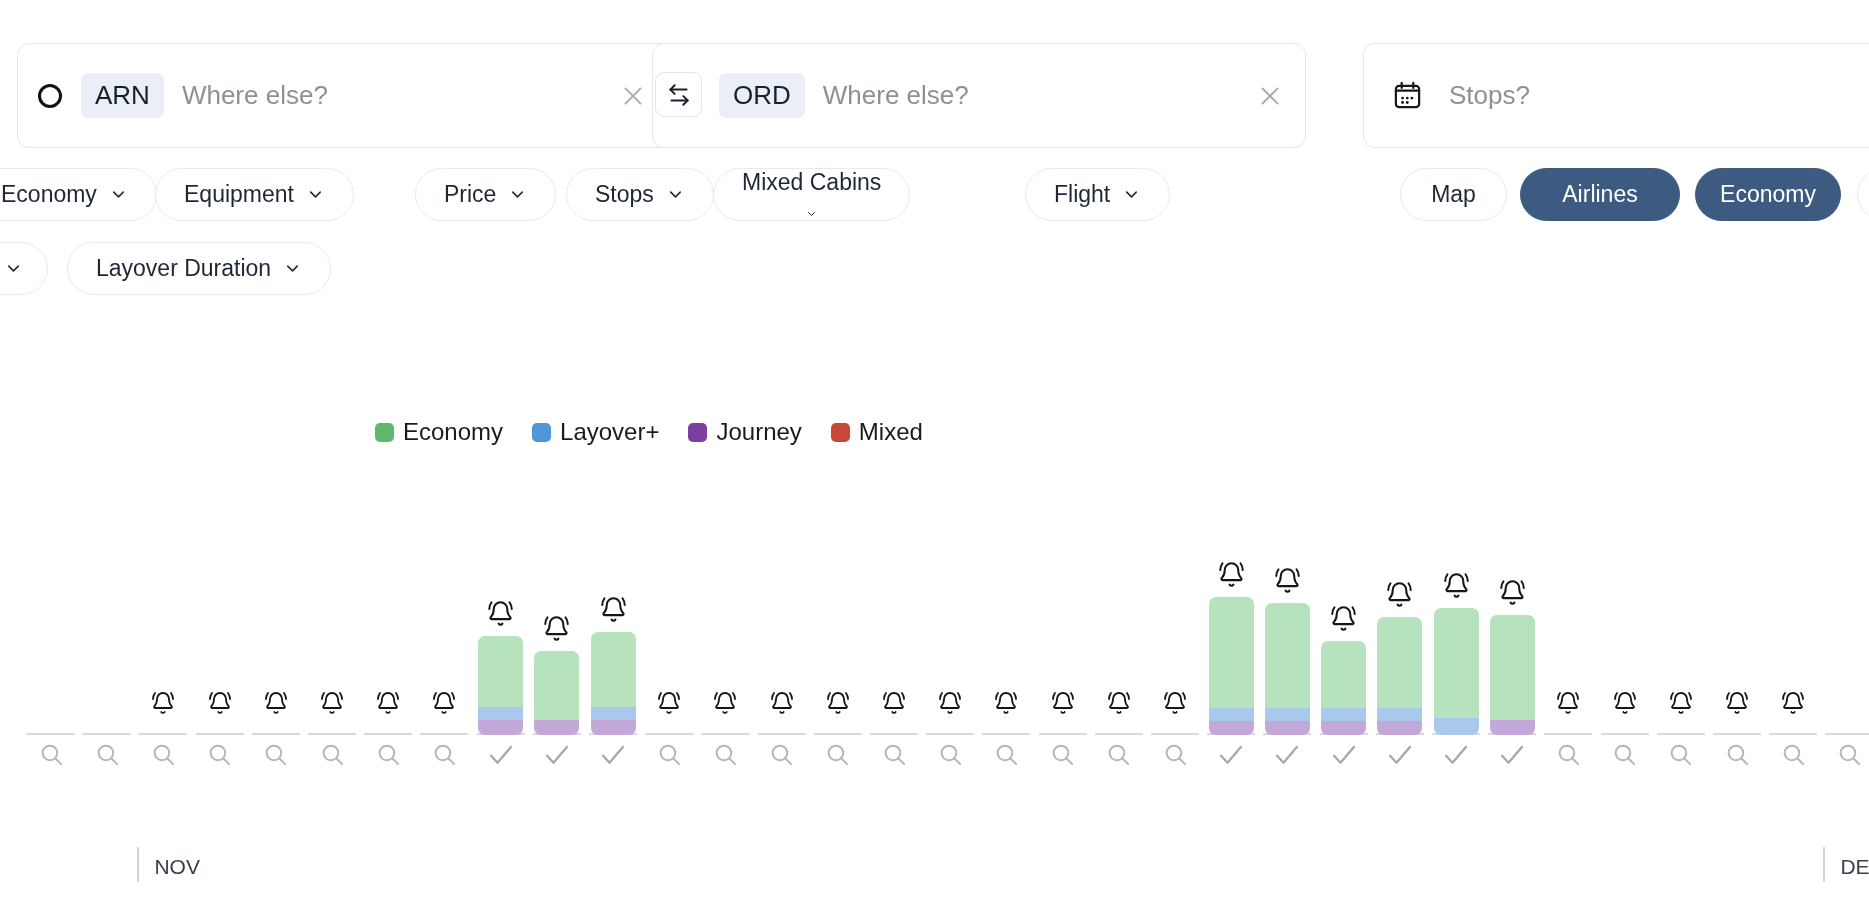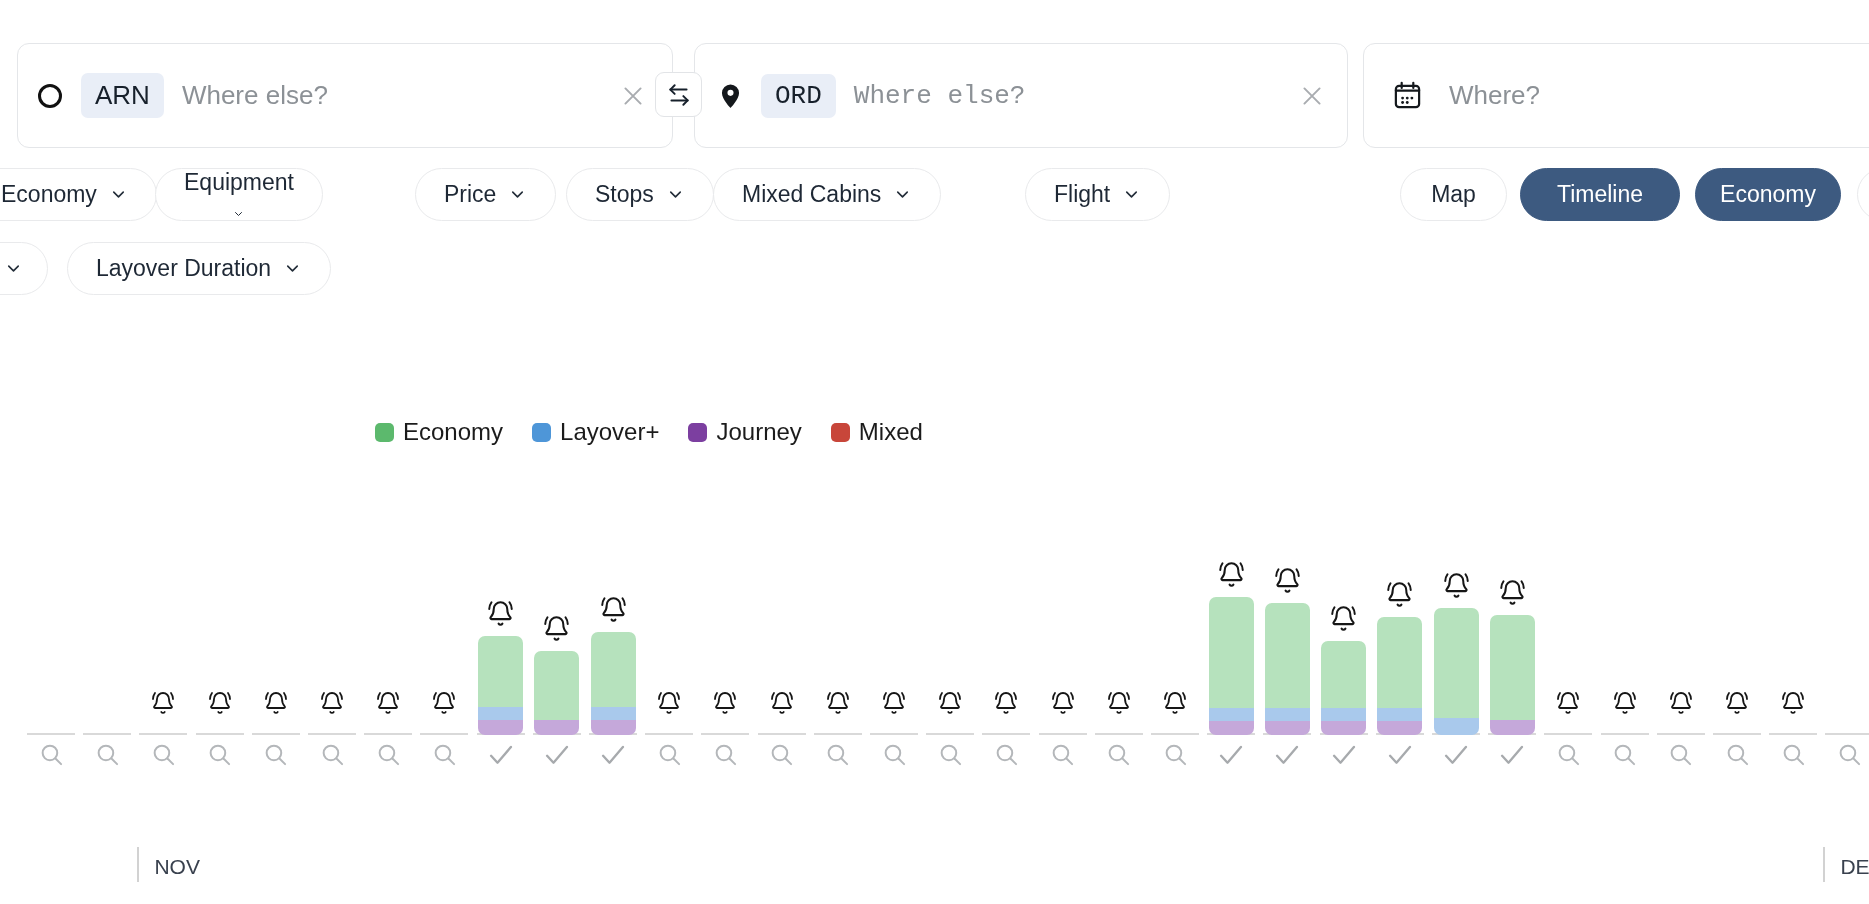--- a/index.html
+++ b/index.html
@@ -63,21 +63,21 @@
 
 <button class="swapbtn">
   <svg width="26" height="26" viewBox="0 0 24 24" fill="none" stroke="#16202b" stroke-width="1.8" stroke-linecap="round" stroke-linejoin="round">
     <path d="m8 3-4 4 4 4"></path>
       <path d="M4 7h15"></path>
       <path d="m16 13 4 4-4 4"></path>
       <path d="M20 17H5"></path>
   </svg>
 </button>
 
-<div class="sbox" style="left:694px;width:654px;font-family:Liberation Mono, monospace;">
+<div class="sbox" style="left:652px;width:654px;">
   <svg style="margin-left:22px;" width="27" height="30" viewBox="0 0 24 24">
     <path fill="#14181c" d="M12 1.8a7.6 7.6 0 0 0-7.6 7.6c0 5.6 7.6 13.3 7.6 13.3s7.6-7.7 7.6-13.3A7.6 7.6 0 0 0 12 1.8z"></path>
     <circle cx="12" cy="9.2" r="2.7" fill="#fff"></circle>
   </svg>
   <span class="chip" style="margin-left:17px;">ORD</span>
   <span class="ph" style="margin-left:18px;">Where else?</span>
   <span class="xbtn" style="right:22px;">
     <svg viewBox="0 0 24 24" fill="none" stroke="#a9acb0" stroke-width="1.8" stroke-linecap="round">
         <path d="M5 5l14 14M19 5 5 19"></path>
       </svg>
@@ -89,65 +89,65 @@
     <rect x="3" y="4.5" width="18" height="16.5" rx="2.5"></rect>
     <path d="M7.5 2.2v4M16.5 2.2v4M3 8.2h18"></path>
     <g fill="#14181c" stroke="none">
       <circle cx="8.2" cy="14" r="1.1"></circle>
         <circle cx="11.8" cy="14" r="1.1"></circle>
         <circle cx="15.4" cy="14" r="1.1"></circle>
       <circle cx="8.2" cy="17.4" r="1.1"></circle>
         <circle cx="11.8" cy="17.4" r="1.1"></circle>
     </g>
   </svg>
-  <span class="ph" style="margin-left:26px;">Where?</span>
+  <span class="ph" style="margin-left:26px;">Stops?</span>
 </div>
 
 <div class="pill" style="left:-28px;">
   <span>Economy</span>
   <svg class="chev" viewBox="0 0 24 24">
       <path d="m6 9 6 6 6-6"></path>
     </svg>
 </div>
-<div class="pill" style="left:155px;flex-direction:column;">
+<div class="pill" style="left:155px;">
   <span>Equipment</span>
   <svg class="chev" viewBox="0 0 24 24">
       <path d="m6 9 6 6 6-6"></path>
     </svg>
 </div>
 <div class="pill" style="left:415px;">
   <span>Price</span>
   <svg class="chev" viewBox="0 0 24 24">
       <path d="m6 9 6 6 6-6"></path>
     </svg>
 </div>
 <div class="pill" style="left:566px;">
   <span>Stops</span>
   <svg class="chev" viewBox="0 0 24 24">
       <path d="m6 9 6 6 6-6"></path>
     </svg>
 </div>
-<div class="pill" style="left:713px;">
+<div class="pill" style="left:713px;flex-direction:column;">
   <span>Mixed Cabins</span>
   <svg class="chev" viewBox="0 0 24 24">
       <path d="m6 9 6 6 6-6"></path>
     </svg>
 </div>
 <div class="pill" style="left:1025px;">
   <span>Flight</span>
   <svg class="chev" viewBox="0 0 24 24">
       <path d="m6 9 6 6 6-6"></path>
     </svg>
 </div>
 
 <div class="pill fixed" style="left:1400px;width:107px;">
   <span>Map</span>
 </div>
 <div class="pill fixed active" style="left:1520px;width:160px;">
-  <span>Timeline</span>
+  <span>Airlines</span>
 </div>
 <div class="pill fixed active" style="left:1695px;width:146px;">
   <span>Economy</span>
 </div>
 <div class="pill fixed" style="left:1857px;width:90px;"></div>
 
 <div class="pill r2 fixed" style="left:-120px;width:168px;justify-content:flex-end;padding-right:24px;">
   <svg class="chev" viewBox="0 0 24 24">
       <path d="m6 9 6 6 6-6"></path>
     </svg>

